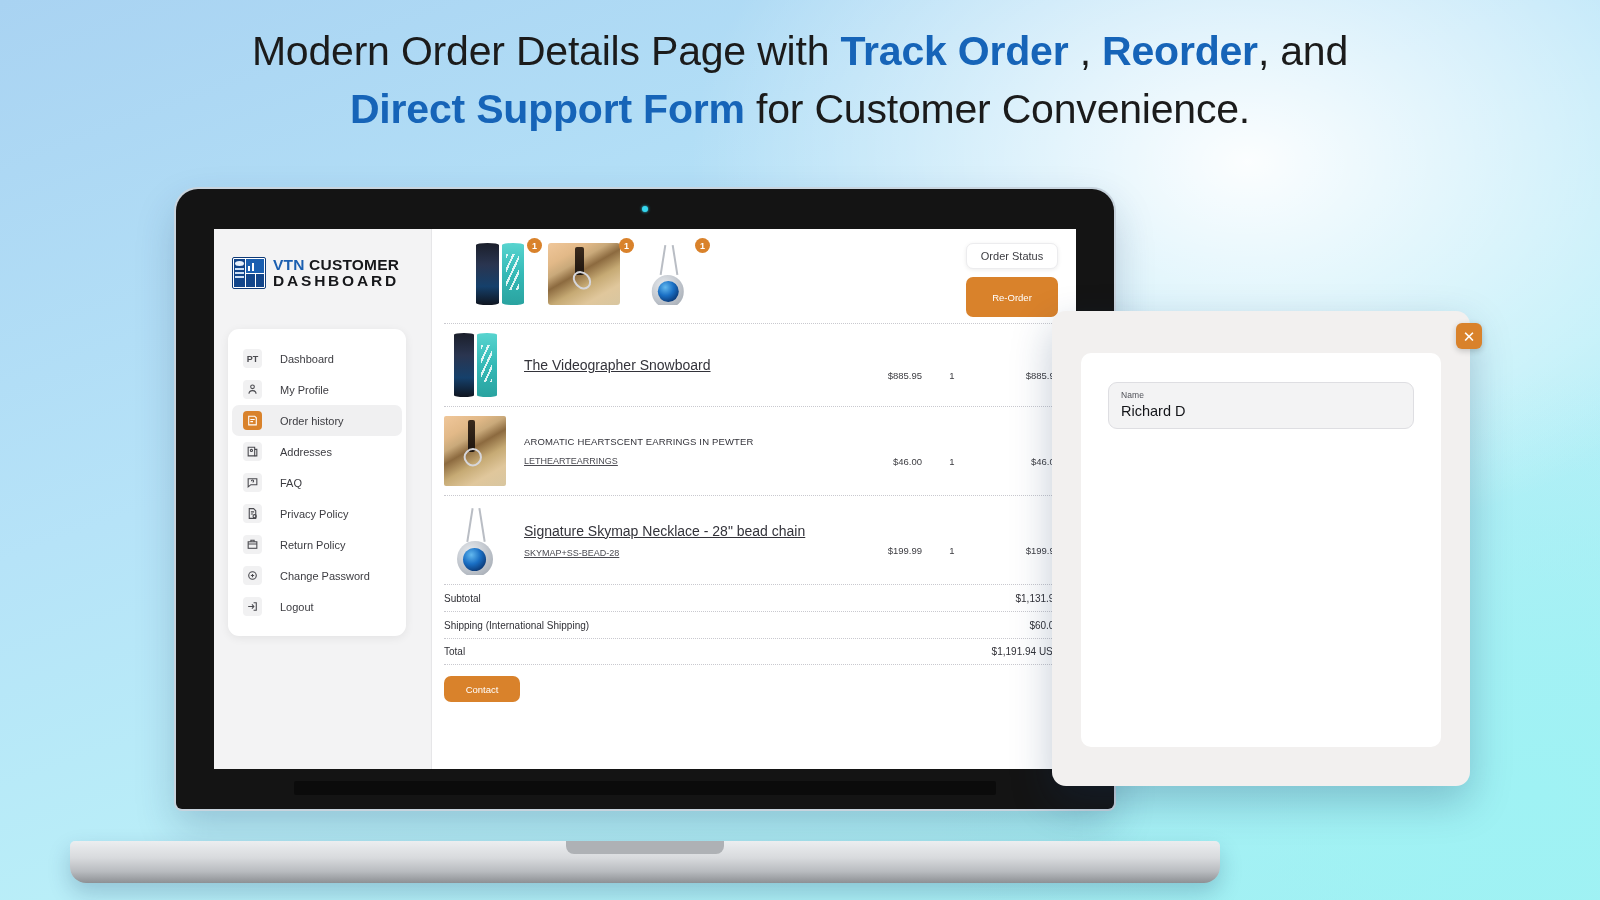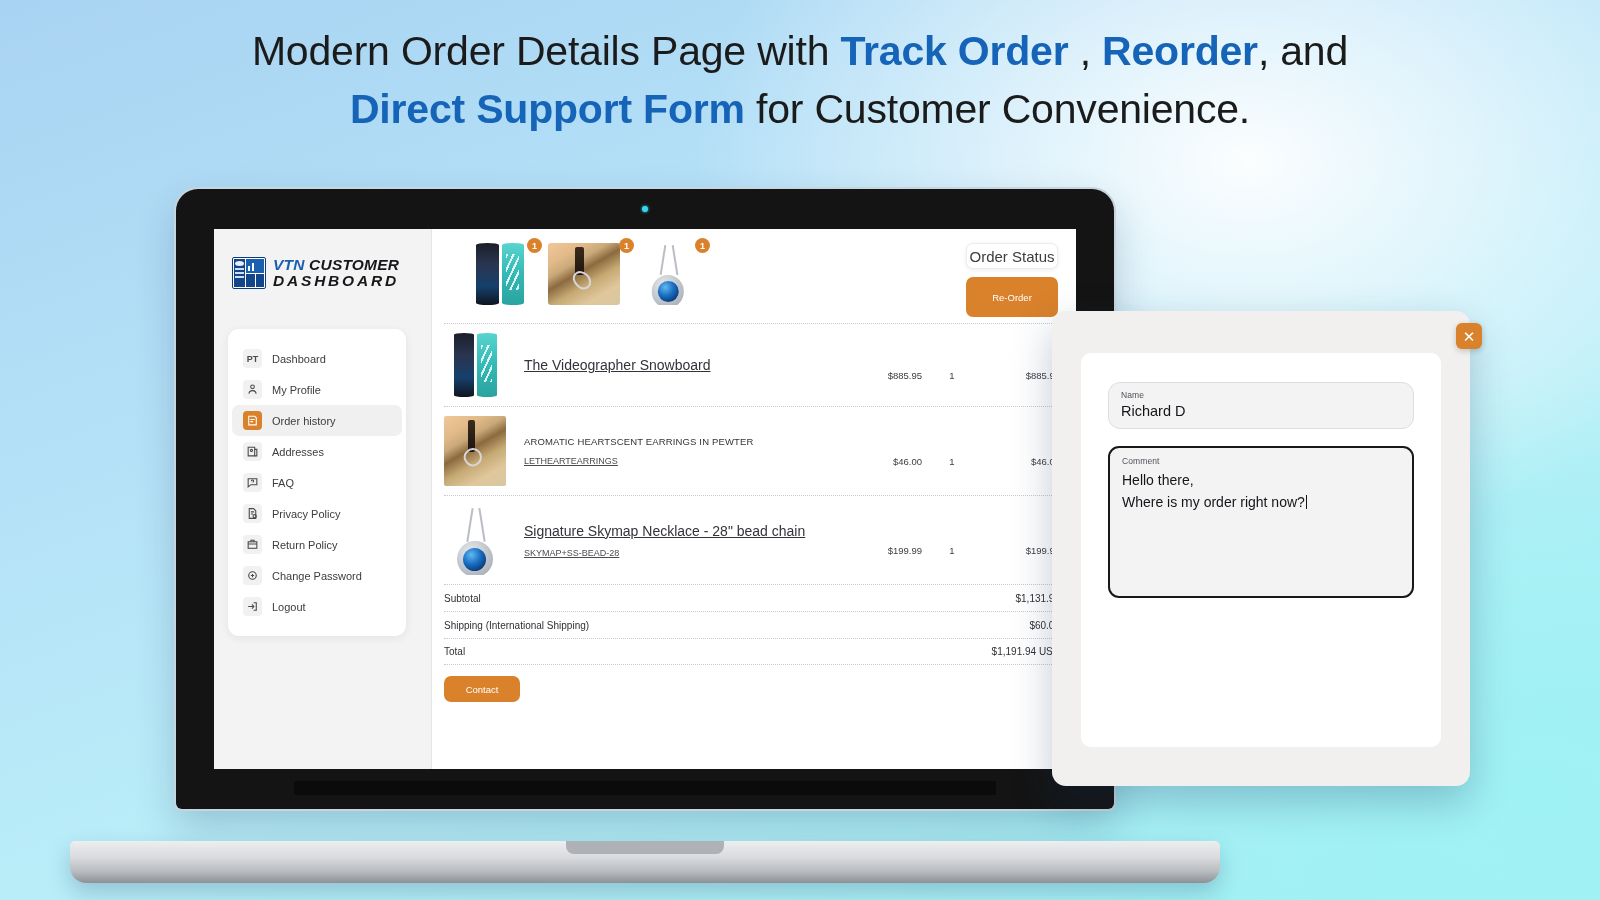--- a/index.html
+++ b/index.html
@@ -52,21 +52,21 @@
   .base:after {
     content:""; position:absolute; left:50%; top:0; transform:translateX(-50%);
     width:158px; height:13px; background:#aeb1b5; border-radius:0 0 8px 8px;
   }
 
   
   .sidebar {
     width:218px; flex:0 0 218px; background:#f3f3f4;
     border-right:1px solid #e6e6e8; position:relative;
   }
-  .logo { display:flex; align-items:center; gap:7px; padding:28px 0 0 18px;font-style:italic; }
+  .logo { display:flex; align-items:center; gap:7px; padding:28px 0 0 18px; }
   .logo-mark {
     width:34px; height:32px; background:#fff;
     border:1px solid #0e3a78; border-radius:2px;
     display:grid; grid-template-columns:11px 1fr; gap:1px; padding:1px;
   }
   .lm-l { background:#12458a; display:flex; flex-direction:column; gap:2px; padding:2px 1px; }
   .lm-l i { display:block; height:2px; background:#cfe0f4; }
   .lm-l i:first-child { height:5px; border-radius:50%; background:#e8f0fb; }
   .lm-r { display:grid; grid-template-rows:1fr 1fr; gap:1px; }
   .lm-top { background:#1b5fb0; position:relative; overflow:hidden; }
@@ -77,21 +77,21 @@
   .logo-text { line-height:1.06; }
   .logo-l1 { font-size:15.5px; letter-spacing:0.2px; color:#16171a; font-weight:700; }
   .logo-l1 b { color:#1b5fb0; font-weight:700; }
   .logo-l2 { font-size:15.5px; letter-spacing:2.8px; color:#16171a; font-weight:700; }
 
   .menu {
     position:absolute; left:14px; top:100px; width:178px;
     background:#fff; border-radius:11px; padding:14px 0;
     box-shadow:0 2px 10px rgba(0,0,0,0.07);
   }
-  .mi { display:flex; align-items:center; gap:10px; height:31px; padding:0 11px; margin:0 4px;
+  .mi { display:flex; align-items:center; gap:18px; height:31px; padding:0 11px; margin:0 4px;
         border-radius:7px; cursor:default; }
   .mi.active { background:#f0f0f1; }
   .mi-ico {
     width:19px; height:19px; flex:0 0 19px; border-radius:4px; background:#f1f1f2;
     display:flex; align-items:center; justify-content:center;
     font-size:9px; color:#4a4a4f; font-weight:700; position:relative;
   }
   .mi.active .mi-ico { background:#d9822b; color:#fff; }
   .mi-lb { font-size:11px; color:#3c3c41; white-space:nowrap; }
   .mi svg { width:13px; height:13px; }
@@ -104,21 +104,21 @@
   .thumb .ph { width:56px; height:62px; border-radius:3px; background:#fff; overflow:hidden; }
   .thumb.t2 .ph { width:72px; height:62px; }
   .badge {
     position:absolute; top:-5px; right:-14px; width:15px; height:15px; border-radius:50%;
     background:#d9822b; color:#fff; font-size:9px; font-weight:700;
     display:flex; align-items:center; justify-content:center;
   }
   .head-actions { display:flex; flex-direction:column; align-items:stretch; gap:8px; width:92px; }
   .btn-status {
     background:#fff; border:1px solid #ececee; border-radius:7px; height:26px;
-    font-size:15px; color:#3c3c41; display:flex; align-items:center; justify-content:center;
+    font-size:11px; color:#3c3c41; display:flex; align-items:center; justify-content:center;
     box-shadow:0 1px 4px rgba(0,0,0,0.08);
   }
   .btn-reorder {
     background:#d9822b; border-radius:7px; height:40px;
     font-size:9.5px; color:#fff; display:flex; align-items:center; justify-content:center;
   }
   .vod-wrap { display:flex; justify-content:center; margin-top:-4px; }
   .btn-vod {
     background:#fff; border-radius:8px; height:25px; padding:0 16px;
     display:flex; align-items:center; gap:6px; font-size:9.5px; color:#55555c;
@@ -195,21 +195,21 @@
     font-size:15px; line-height:1; box-shadow:0 2px 6px rgba(0,0,0,0.2);
   }
   .panel-card {
     position:absolute; left:29px; top:42px; width:360px; height:394px;
     background:#fff; border-radius:10px;
   }
   .field {
     margin:0 27px; background:#f3f3f4; border:1px solid #dedee2; border-radius:9px;
     padding:7px 12px 9px 12px;
   }
-  .field.name { margin-top:29px;border-radius:12px; }
+  .field.name { margin-top:29px; }
   .field.email { margin-top:15px; }
   .field.comment {
     margin-top:17px; border:2.5px solid #17181b; border-radius:11px; height:152px;
     padding:8px 12px 10px 12px;
   }
   .fl { font-size:8.5px; color:#4f5057; letter-spacing:.1px; }
   .fv { font-size:14.5px; color:#141519; margin-top:3px; }
   .fv.mono { font-size:14px; }
   .ta-line { font-size:14px; color:#141519; margin-top:6px; }
   .caret { display:inline-block; width:1px; height:14px; background:#141519; vertical-align:-2px; margin-left:1px; }
@@ -468,21 +468,16 @@
 <div class="panel">
   <div class="panel-close">✕</div>
   <div class="panel-card">
 
     <div class="field name">
       <div class="fl">Name</div>
       <div class="fv">Richard D</div>
     </div>
 
 
-    <div class="field comment">
-      <div class="fl">Comment</div>
-      <div class="ta-line">Hello there,</div>
-      <div class="ta-line"><span>Where is my order right now?</span><span class="caret"></span></div>
-    </div>
 
 
   </div>
 </div>
 
 </body></html>

